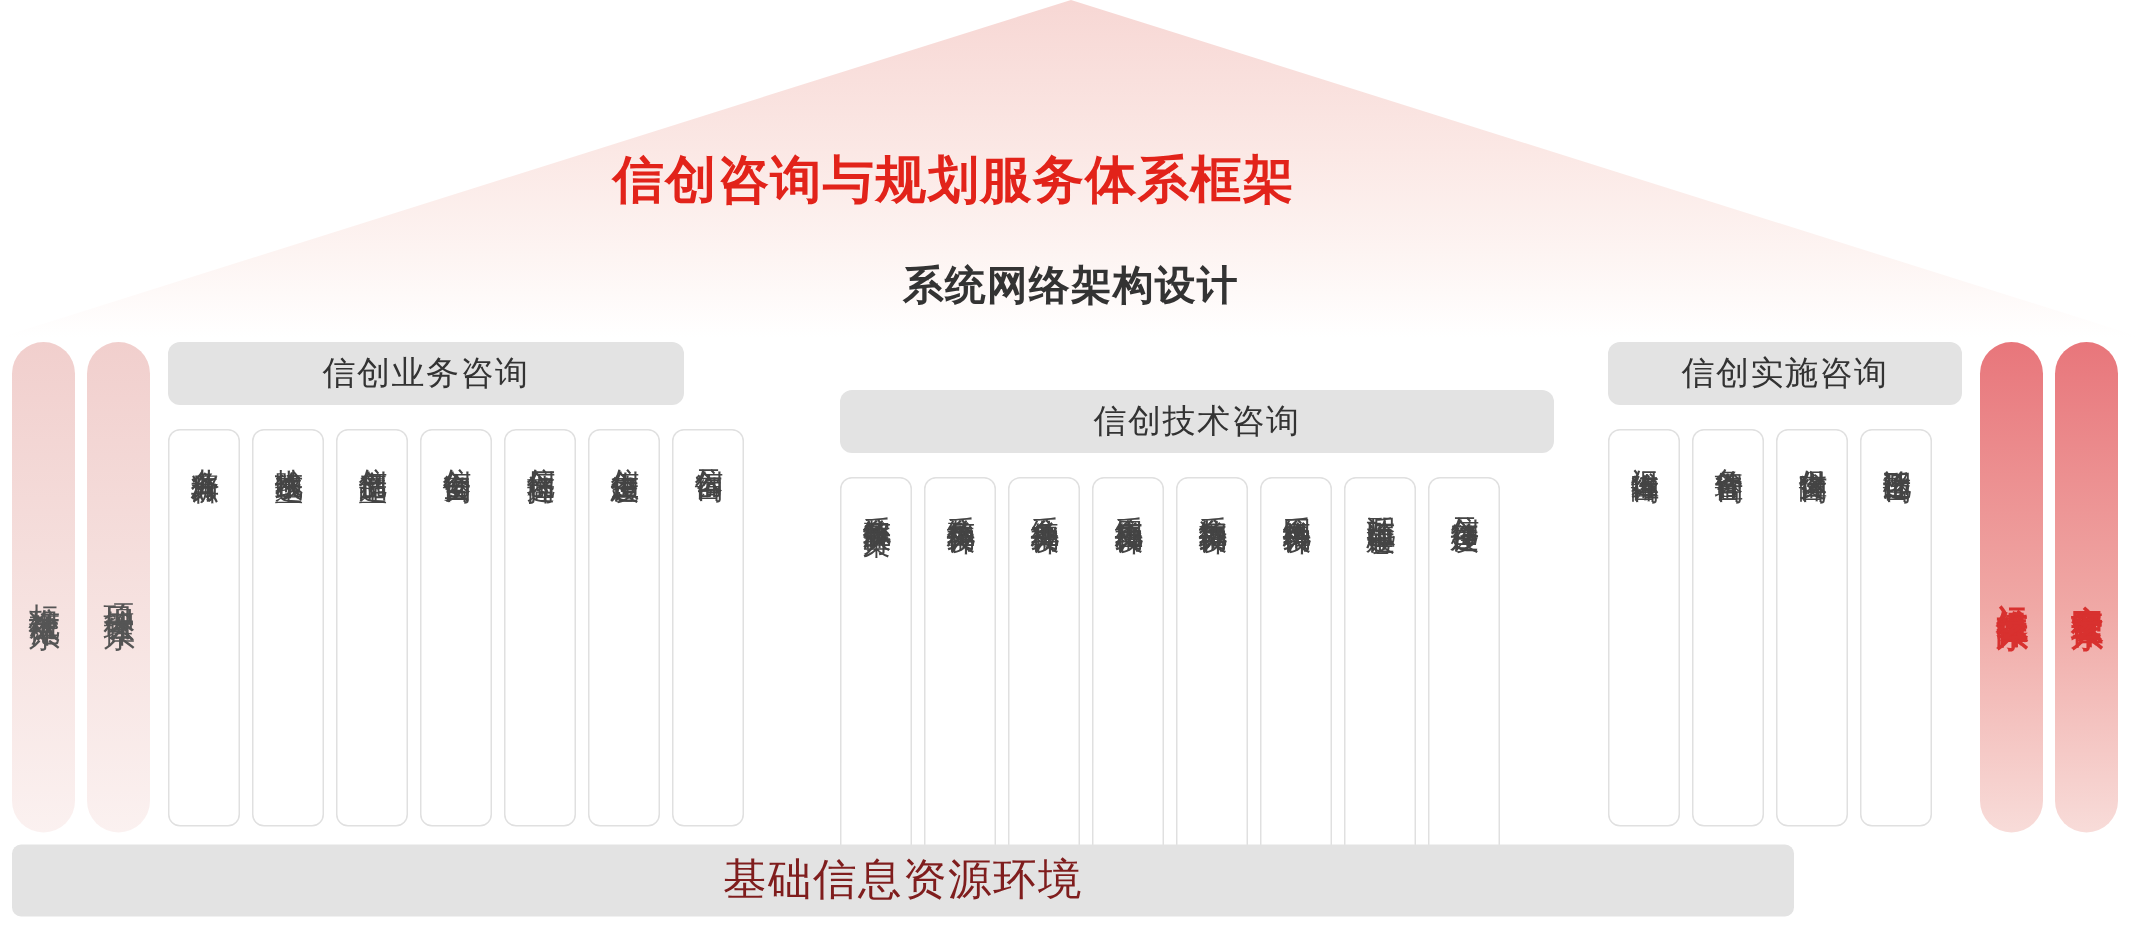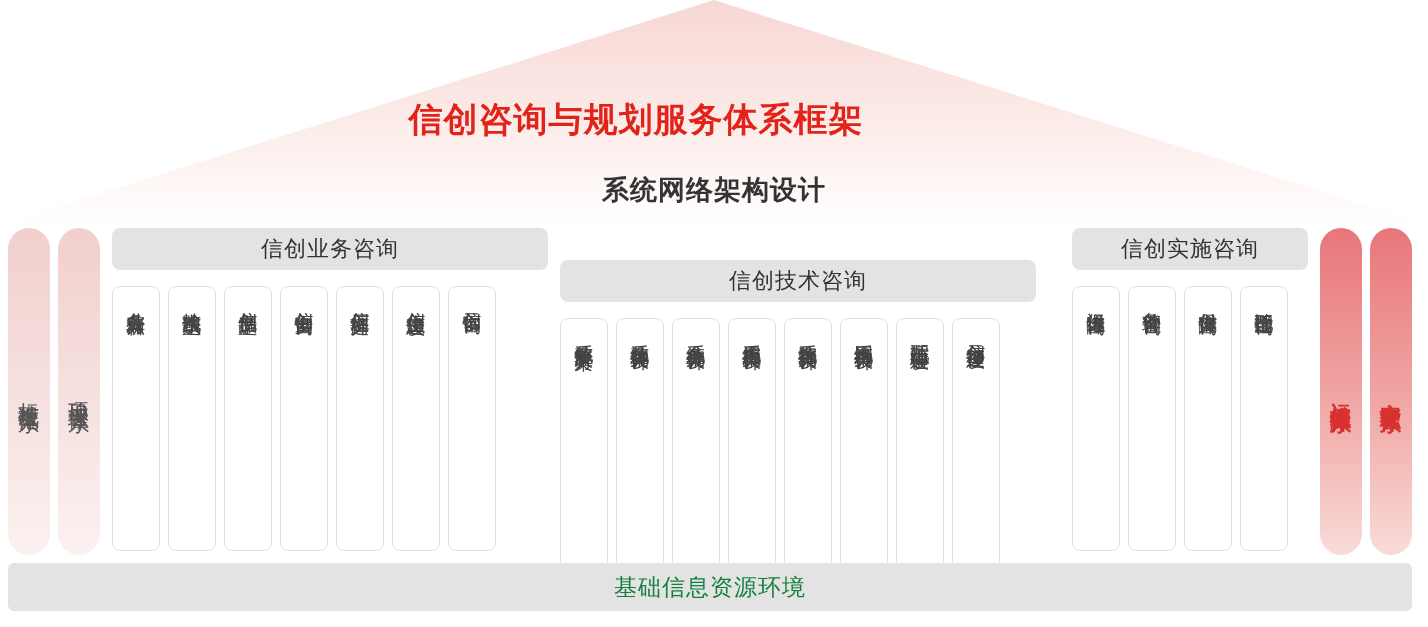--- a/index.html
+++ b/index.html
@@ -134,38 +134,38 @@
   .item-text {
     writing-mode: vertical-rl;
     text-orientation: upright;
     font-size: 19px;
     line-height: 1.12;
     color: #444444;
     letter-spacing: 1px;
     max-height: 245px;
   }
 
-  #group-business { left: 112px; width: 436px; }
+  #group-business { left: 112px; width: 344px; }
   #group-tech     { left: 560px; width: 476px; margin-top: 32px; }
   #group-impl     { left: 1072px; width: 236px; }
 
   
   .base {
     position: absolute;
     left: 8px;
     top: 563px;
-    width: 1404px;
+    width: 1188px;
     height: 48px;
     background: #e3e3e3;
     border-radius: 6px;
     display: flex;
     align-items: center;
     justify-content: center;
-    font-size: 23px;
-    color: #15803d;
+    font-size: 29px;
+    color: #7f1d1d;
     letter-spacing: 1px;
   }
 </style>
 </head>
 <body>
 
 <div class="canvas">
 
   <div class="roof">
     <div class="roof-shape"></div>

